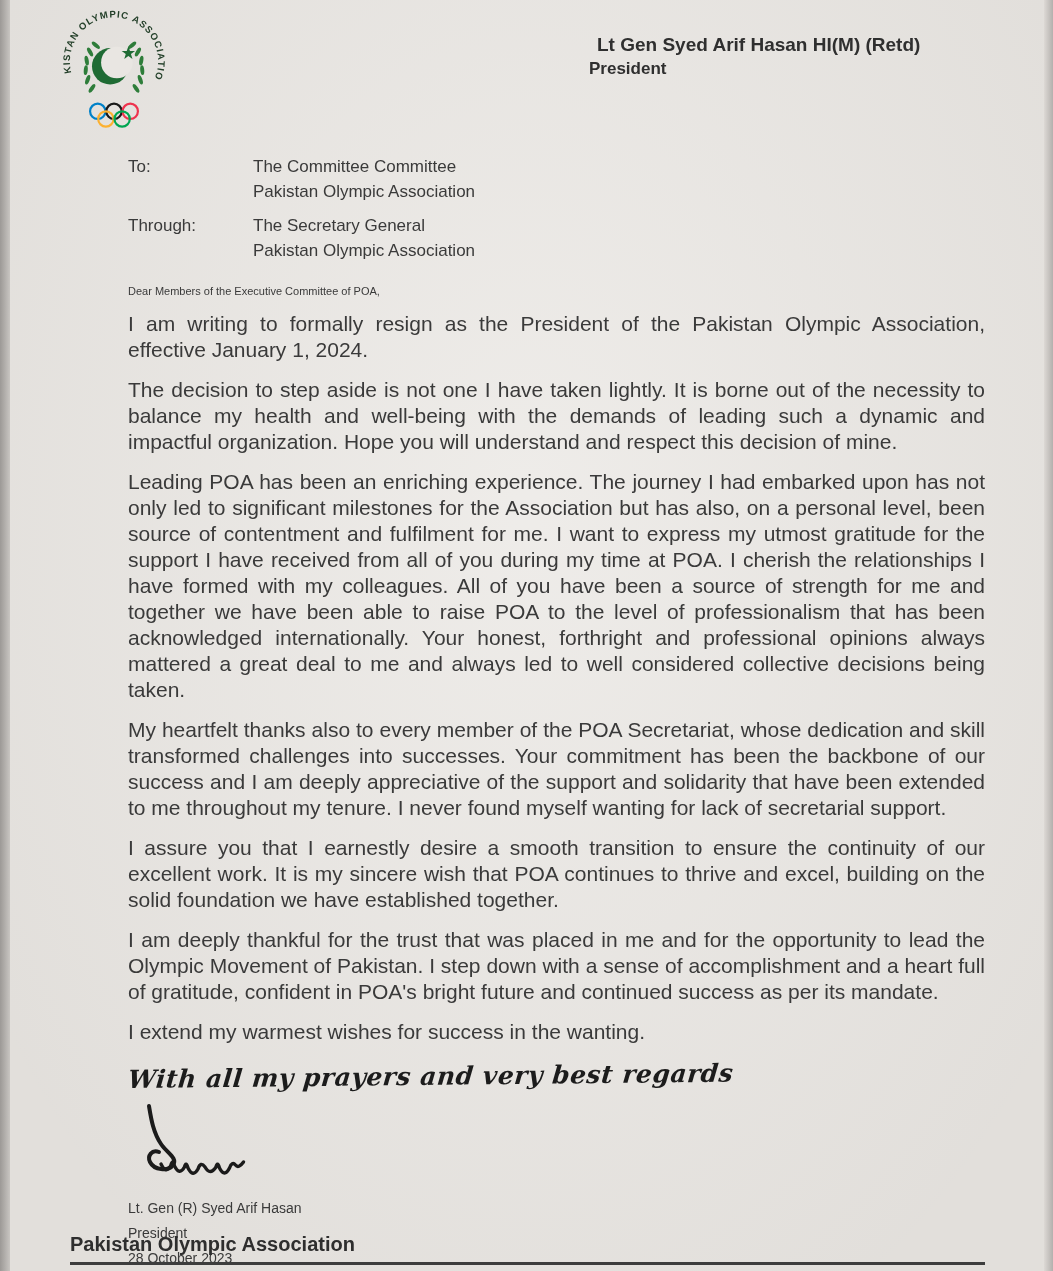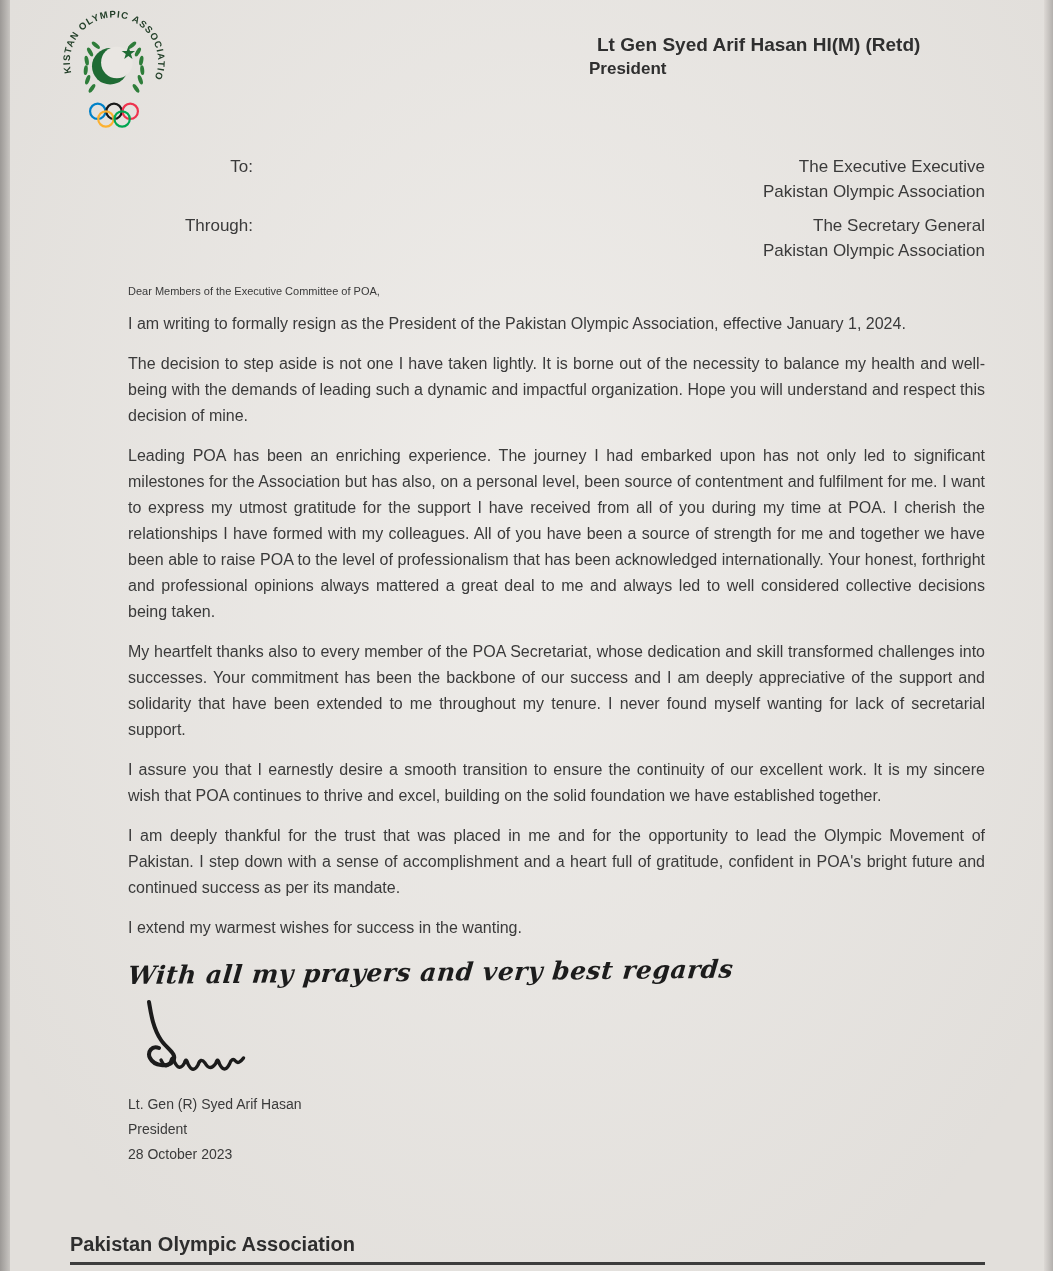--- a/index.html
+++ b/index.html
@@ -24,27 +24,27 @@
   }
   .letterhead{
     display:flex;justify-content:space-between;align-items:flex-start;
     padding:6px 64px 0 56px;
   }
   .logo-wrap{width:116px;height:132px;}
   .sender{padding-top:26px;width:400px;}
   .sender-name{font-weight:bold;font-size:19px;color:#2f2f2f;line-height:1.35;margin-left:8px;}
   .sender-title{font-weight:bold;font-size:17px;color:#2f2f2f;line-height:1.35;}
   .recipients{margin:16px 68px 0 128px;}
-  .recipient-row{display:grid;grid-template-columns:125px 1fr;margin-bottom:9px;text-align:right;}
+  .recipient-row{display:grid;grid-template-columns:125px 1fr;margin-bottom:9px;}
   .recipient-label,.recipient-lines{font-size:17px;line-height:25px;color:#3a3a3a;}
   .salutation{margin:22px 68px 0 128px;font-size:11px;color:#3a3a3a;}
   .body-block{margin:0 68px 0 128px;}
   .body-block p{
     margin:14px 0 0 0;
-    font-size:16px;line-height:26px;
+    font-size:21px;line-height:26px;
     text-align:justify;color:#3a3a3a;
   }
   .closing-script{
     margin:20px 68px 0 128px;
     font-family:"DejaVu Serif", serif;
     font-style:italic;font-weight:bold;
     font-size:25px;color:#1c1c1c;
     transform:rotate(-0.6deg) skewX(-6deg);
     transform-origin:left center;
     letter-spacing:0.5px;
@@ -110,21 +110,21 @@
     <div class="sender">
       <div class="sender-name">Lt Gen Syed Arif Hasan HI(M) (Retd)</div>
       <div class="sender-title">President</div>
     </div>
   </div>
 
   <div class="recipients">
     <div class="recipient-row">
       <div class="recipient-label">To:</div>
       <div class="recipient-lines">
-        <div>The Executive Executive</div>
+        <div>The Committee Committee</div>
         <div>Pakistan Olympic Association</div>
       </div>
     </div>
     <div class="recipient-row">
       <div class="recipient-label">Through:</div>
       <div class="recipient-lines">
         <div>The Secretary General</div>
         <div>Pakistan Olympic Association</div>
       </div>
     </div>

